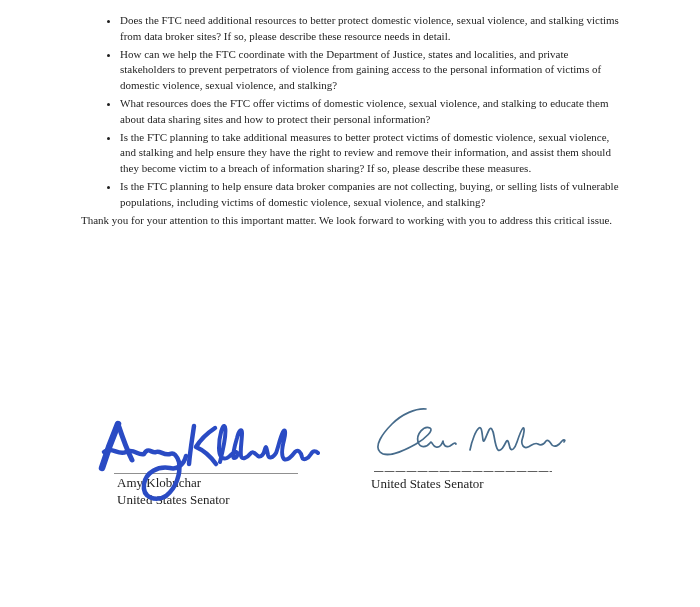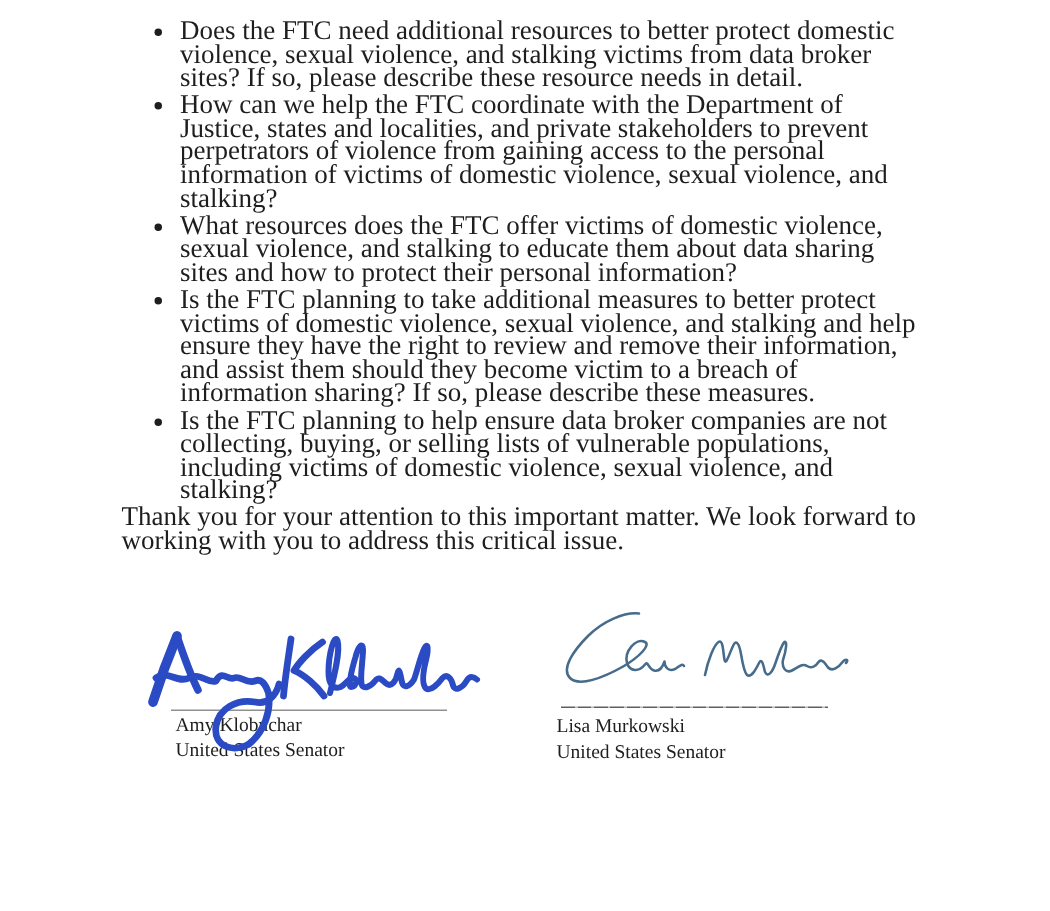--- a/index.html
+++ b/index.html
@@ -8,21 +8,21 @@
     width:700px;height:607px;
     background:#ffffff;
     overflow:hidden;
     font-family:"Liberation Serif","DejaVu Serif",serif;
     color:#1e1e1e;
   }
   .content{
     position:absolute;
     left:81px;top:13px;
     width:538px;
-    font-size:18px;
+    font-size:11px;
     line-height:15.6px;
   }
   ul.bullets{
     margin:0;
     padding:0 0 0 39px;
     list-style:disc outside;
   }
   ul.bullets li{
     margin:0 0 2.5px 0;
     padding:0;
@@ -68,21 +68,20 @@
   </div>
 
   <div class="sig-line-left"></div>
   <div class="sig-line-right"></div>
 
   <div class="sig-block sig-block-left">
     <div>Amy Klobuchar</div>
     <div>United States Senator</div>
   </div>
   <div class="sig-block sig-block-right">
-    <div>Lisa Murkowski</div>
     <div>United States Senator</div>
   </div>
 
   <svg class="signature sig-klobuchar" width="240" height="100" viewBox="0 0 240 100" xmlns="http://www.w3.org/2000/svg">
     <g class="stroke" stroke="#2a4bc4">
       <path stroke-width="6.5" d="M 18 62 C 23 46 29 30 34 18"></path>
       <path stroke-width="5" d="M 34 18 C 38 30 43 44 48 54"></path>
       <path stroke-width="4.5" d="M 20 46 C 28 40 34 50 42 46 C 50 42 54 50 60 48 C 64 40 68 48 72 46 C 76 44 80 50 86 48 C 90 46 93 50 95 56 C 97 68 92 82 82 90 C 72 96 58 92 60 78 C 62 66 74 60 86 62 C 94 64 100 58 102 50"></path>
       <path stroke-width="4.5" d="M 110 20 C 108 34 106 46 105 58"></path>
       <path stroke-width="4.5" d="M 131 22 C 122 28 115 36 112 41 C 119 44 127 51 132 58"></path>

